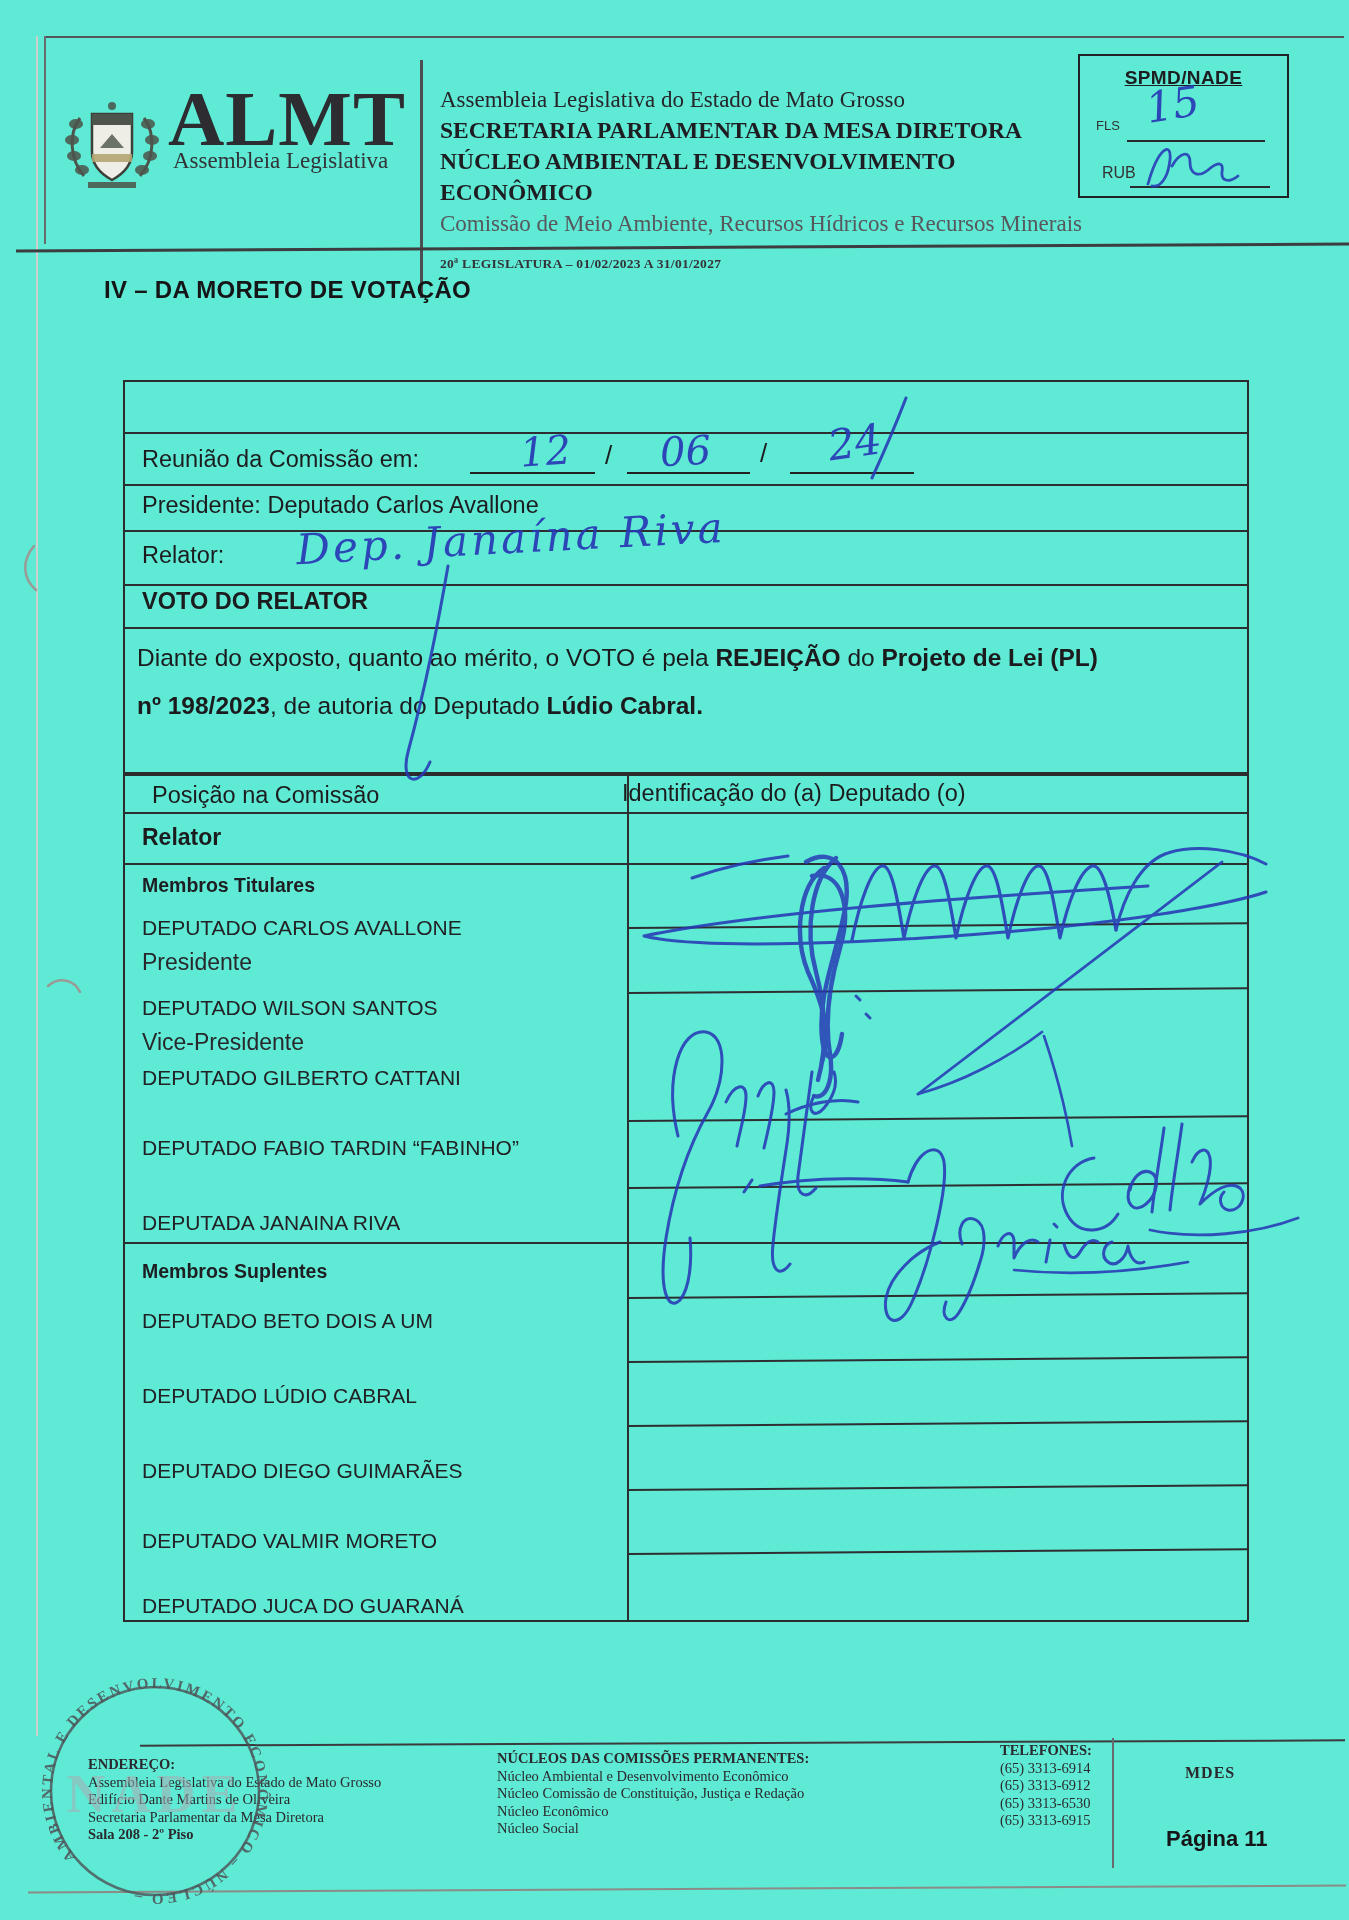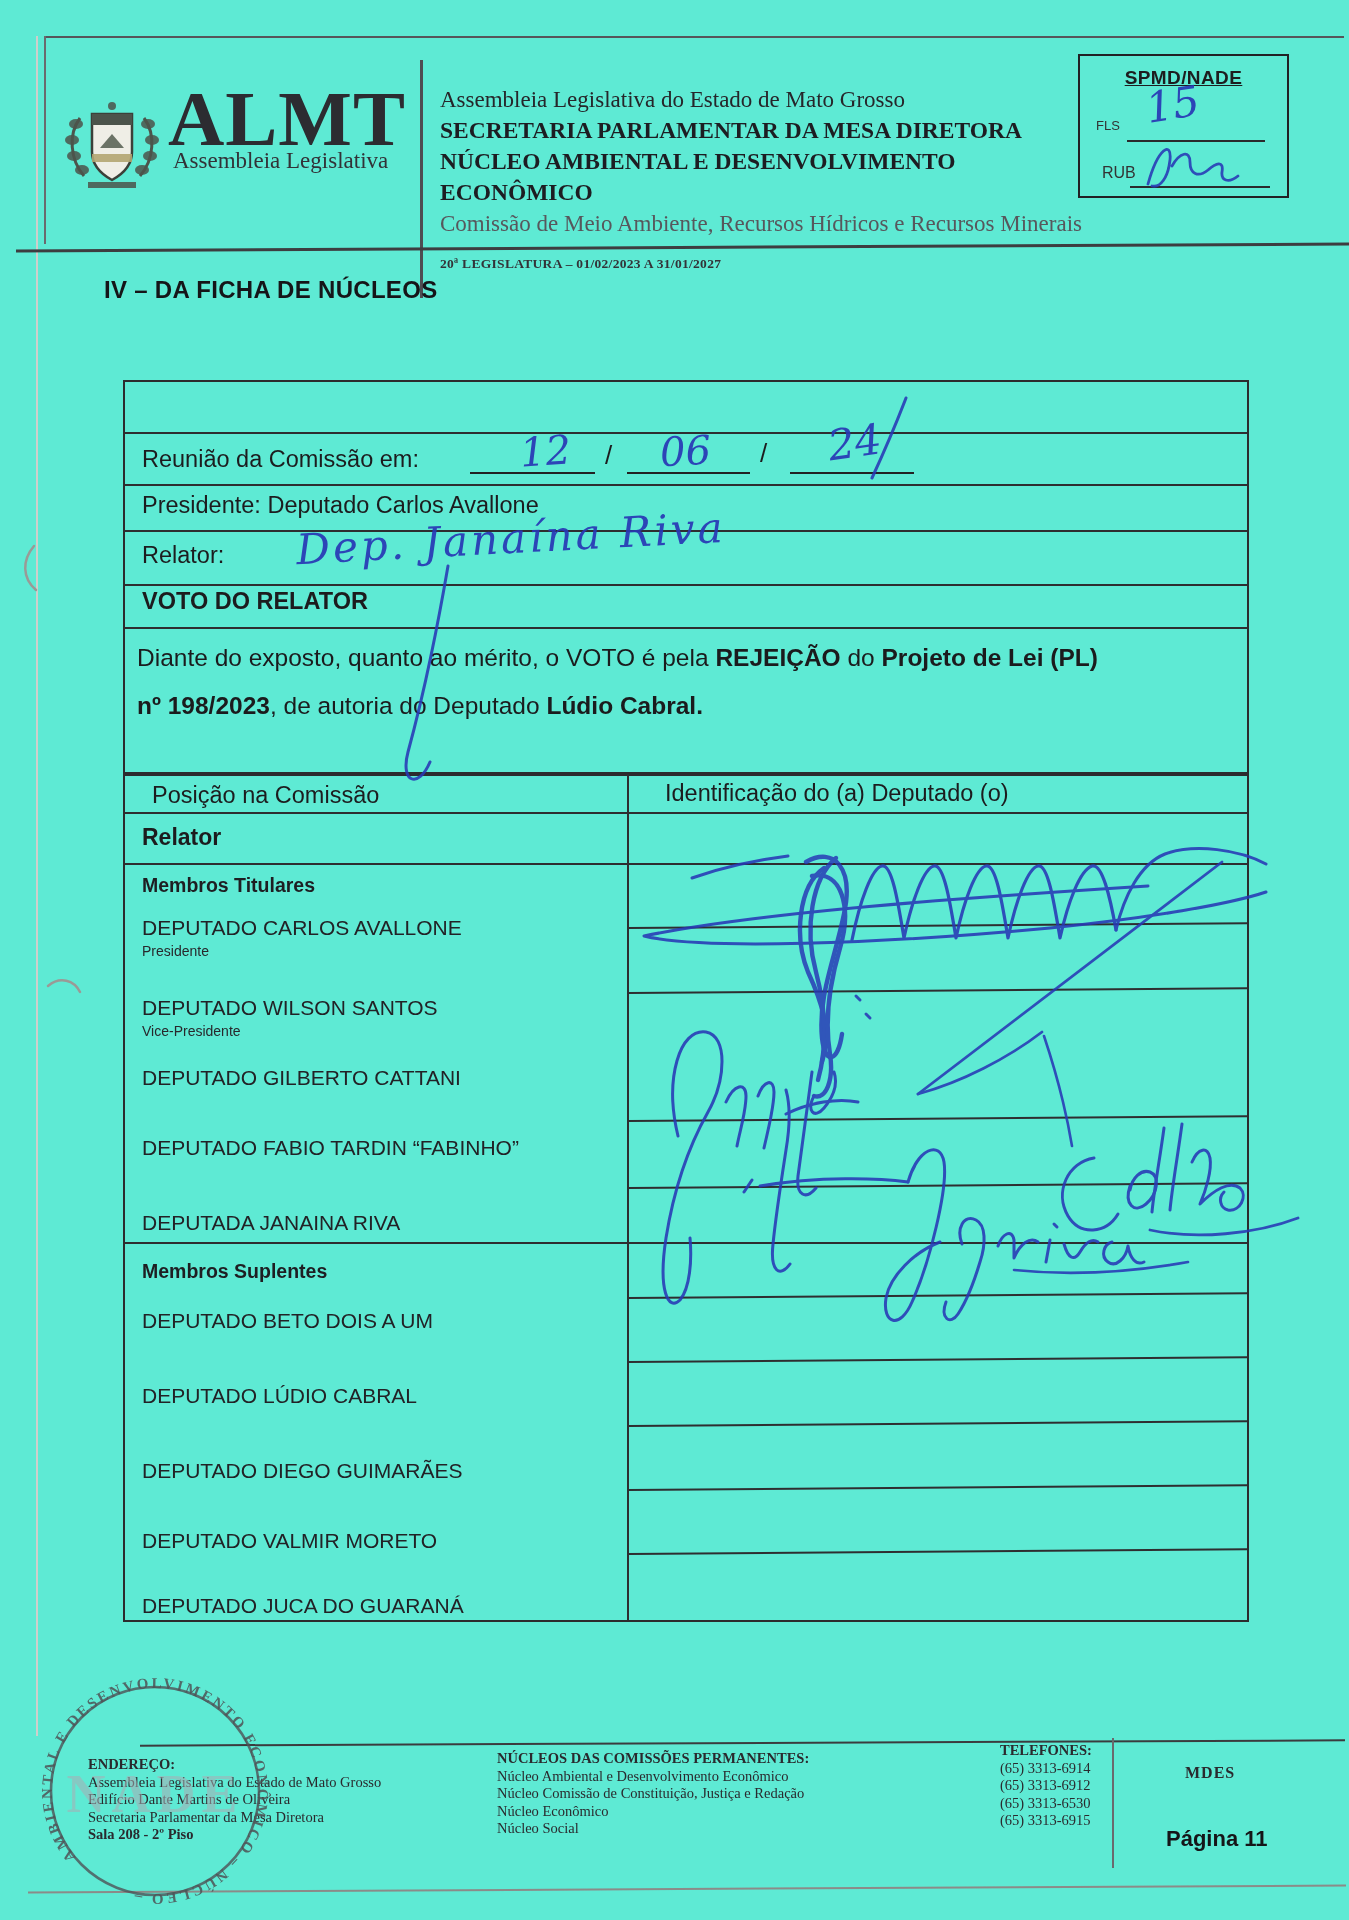--- a/index.html
+++ b/index.html
@@ -23,21 +23,21 @@
   .org-l1{font-size:23px;color:#26262a;}
   .org-l2,.org-l3{font-size:23.5px;font-weight:bold;color:#1d1d22;}
   .org-l4{font-size:23px;color:#57575c;line-height:31px;}
   .org-l5{font-size:13.5px;font-weight:bold;color:#333338;margin-top:9px;letter-spacing:.3px;}
   .folio-box{border:2.5px solid #212124;}
   
   .tbl{position:absolute;border:2.2px solid #2c2c2e;background:transparent;}
   .cell-text{position:absolute;font-size:23.5px;color:#1c1c1e;white-space:nowrap;}
   .dep{position:absolute;left:17px;white-space:nowrap;}
   .dep-name{font-size:21px;color:#222226;}
-  .dep-role{font-size:14px;color:#28282c;margin-top:3px;}
+  .dep-role{font-size:23px;color:#28282c;margin-top:9px;}
   .sec-label{position:absolute;left:17px;font-size:19.5px;font-weight:bold;color:#1e1e22;white-space:nowrap;}
   .sigline{position:absolute;left:504px;right:0;height:1.8px;background:#2e2e30;transform:rotate(-.45deg);transform-origin:left center;}
   
   .t0{top:142px;} .t1{top:222px;} .t2{top:292px;} .t3{top:362px;} .t4{top:437px;}
   .s0{top:535px;} .s1{top:610px;} .s2{top:685px;} .s3{top:755px;} .s4{top:820px;}
   
   .foot{font-family:"Liberation Serif",serif;font-size:14.5px;line-height:17.5px;color:#2a2a2e;}
   .foot .title{font-weight:bold;}
   .endereco-lines div:last-child{font-weight:bold;}
   .nucleos-lines div:first-child{font-weight:bold;text-decoration:underline;}
@@ -96,21 +96,21 @@
     <div style="text-align:center;font-size:19px;font-weight:bold;margin-top:11px;letter-spacing:.4px;">SPMD/NADE</div>
     <div class="abs" style="left:16px;top:62px;font-size:13px;color:#333;">FLS</div>
     <div class="abs thin" style="left:47px;top:84px;width:138px;background:#2a2a2c;"></div>
     <div class="abs" style="left:16px;top:108px;font-size:16px;color:#333;margin-left:6px;">RUB</div>
     <div class="abs thin" style="left:50px;top:130px;width:140px;background:#2a2a2c;"></div>
   </div>
   <div class="abs ink-text" style="left:1146px;top:80px;font-size:42px;transform:rotate(-9deg);">15</div>
 
   <div class="hline" style="left:16px;top:246px;width:1333px;height:2.5px;background:#3d3d40;transform:rotate(-.3deg);"></div>
 
-  <div class="abs b" style="left:104px;top:276px;font-size:24px;letter-spacing:.3px;color:#151518;">IV – DA FICHA DE NÚCLEOS</div>
+  <div class="abs b" style="left:104px;top:276px;font-size:24px;letter-spacing:.3px;color:#151518;">IV – DA MORETO DE VOTAÇÃO</div>
 
   <div class="tbl" style="left:123px;top:380px;width:1122px;height:392px;">
     <div class="hline" style="left:0;top:50px;width:100%;"></div>
     <div class="hline" style="left:0;top:102px;width:100%;"></div>
     <div class="hline" style="left:0;top:148px;width:100%;"></div>
     <div class="hline" style="left:0;top:202px;width:100%;"></div>
     <div class="hline" style="left:0;top:245px;width:100%;"></div>
 
     <div class="cell-text" style="left:17px;top:64px;">Reunião da Comissão em:</div>
 
@@ -133,21 +133,21 @@
 
   <div class="abs ink-text" style="left:296px;top:514px;font-size:42px;letter-spacing:3px;transform:rotate(-3deg);">Dep. Janaína Riva</div>
 
   <div class="tbl" style="left:123px;top:772px;width:1122px;height:846px;">
     <div class="vline" style="left:502px;top:0;height:100%;"></div>
     <div class="hline" style="left:0;top:38px;width:100%;"></div>
     <div class="hline" style="left:0;top:89px;width:100%;"></div>
     <div class="hline" style="left:0;top:468px;width:100%;"></div>
 
     <div class="cell-text" style="left:27px;top:8px;">Posição na Comissão</div>
-    <div class="cell-text" style="left:540px;top:6px;">Identificação do (a) Deputado (o)</div>
+    <div class="cell-text" style="left:497px;top:6px;">Identificação do (a) Deputado (o)</div>
 
     <div class="cell-text b" style="left:17px;top:50px;font-size:23px;">Relator</div>
 
     <div class="sec-label" style="top:100px;">Membros Titulares</div>
     <div id="titulares-list">
         <div class="dep t0">
           <div class="dep-name">DEPUTADO CARLOS AVALLONE</div>
           <div class="dep-role">Presidente</div>
         </div>
         <div class="dep t1">

